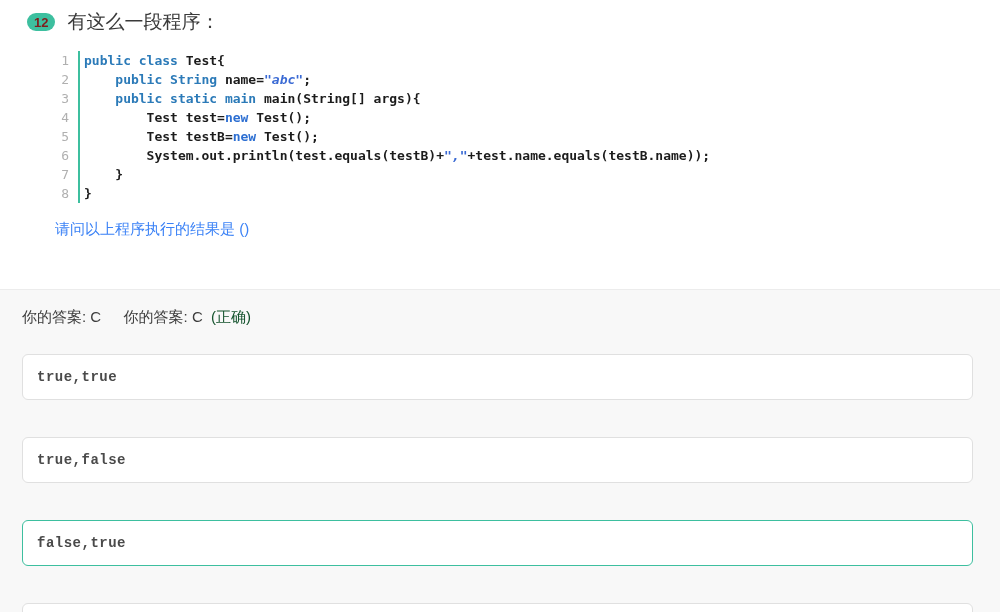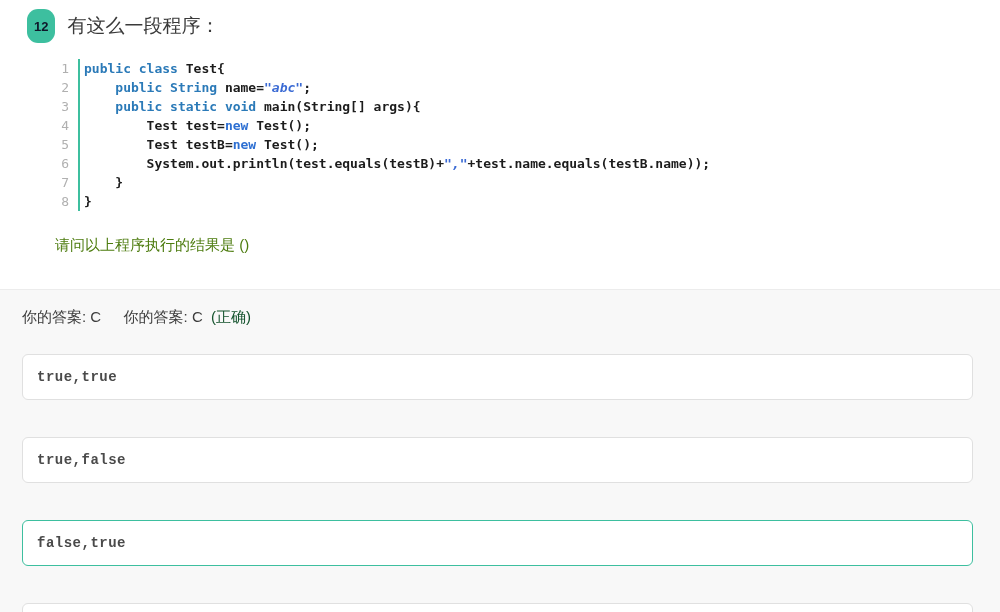--- a/index.html
+++ b/index.html
@@ -4,23 +4,23 @@
 <style>
   * { margin: 0; padding: 0; box-sizing: border-box; }
   html, body { width: 1000px; height: 612px; background: #ffffff; overflow: hidden; }
   body { font-family: "Liberation Sans", sans-serif; color: #3c3c3c; }
 
   
   .top-section { height: 289px; background: #ffffff; padding-top: 9px; }
 
   .q-header { display: flex; align-items: center; margin-left: 27px; }
   .q-badge {
-    min-width: 26px; height: 34px; padding: 0 7px;
+    min-width: 26px; height: 18px; padding: 0 7px;
     background: #3dbf9f; border-radius: 11px;
-    color: #0f172a; font-size: 13px; font-weight: bold;
+    color: #7f1d1d; font-size: 13px; font-weight: bold;
     display: flex; align-items: center; justify-content: center;
   }
   .q-title { font-size: 19px; color: #3a3a3a; margin-left: 12px; }
 
   
   .code-block {
     margin: 16px 0 0 60px;
     font-family: "DejaVu Sans Mono", monospace;
     font-size: 13px; font-weight: 600; line-height: 19px;
     color: #1c1c1c;
@@ -30,21 +30,21 @@
     width: 20px; flex: 0 0 20px; text-align: right; padding-right: 9px;
     color: #b0b0b0; font-weight: 400;
     border-right: 2px solid #3dbf9f;
   }
   .code-text { padding-left: 4px; }
   .tok-k { color: #2b7ab8; }
   .tok-n { color: #2d6fd2; }
   .tok-s { color: #3a6ad4; font-style: italic; }
   .tok-p { color: #1c1c1c; }
 
-  .q-prompt { margin: 25px 0 0 55px; font-size: 15px; color: #4d7c0f; }
+  .q-prompt { margin: 17px 0 0 55px; font-size: 15px; color: #3b82f6; }
 
   
   .bottom-section {
     height: 323px; background: #f8f8f8; border-top: 1px solid #ececec;
     padding: 18px 0 0 0;
   }
   .result-line { margin-left: 22px; font-size: 15px; color: #3d3d3d; }
   .result-line .gap { display: inline-block; width: 14px; }
   .verdict { color: #14532d; margin-left: 4px; }
 
@@ -65,21 +65,21 @@
 
 <div class="top-section">
   <div class="q-header">
     <span class="q-badge">12</span>
     <span class="q-title">有这么一段程序：</span>
   </div>
 
   <div class="code-block" id="code-block">
       <div class="code-line"><span class="ln">1</span><span class="code-text"><span class="tok-k">public class</span><span class="tok-p"> Test{</span></span></div>
       <div class="code-line"><span class="ln">2</span><span class="code-text"><span class="tok-p">    </span><span class="tok-k">public String</span><span class="tok-p"> name=</span><span class="tok-s">"abc"</span><span class="tok-p">;</span></span></div>
-      <div class="code-line"><span class="ln">3</span><span class="code-text"><span class="tok-p">    </span><span class="tok-k">public static void</span><span class="tok-p"> main(String[] args){</span></span></div>
+      <div class="code-line"><span class="ln">3</span><span class="code-text"><span class="tok-p">    </span><span class="tok-k">public static main</span><span class="tok-p"> main(String[] args){</span></span></div>
       <div class="code-line"><span class="ln">4</span><span class="code-text"><span class="tok-p">        Test test=</span><span class="tok-n">new</span><span class="tok-p"> Test();</span></span></div>
       <div class="code-line"><span class="ln">5</span><span class="code-text"><span class="tok-p">        Test testB=</span><span class="tok-n">new</span><span class="tok-p"> Test();</span></span></div>
       <div class="code-line"><span class="ln">6</span><span class="code-text"><span class="tok-p">        System.out.println(test.equals(testB)+</span><span class="tok-s">","</span><span class="tok-p">+test.name.equals(testB.name));</span></span></div>
       <div class="code-line"><span class="ln">7</span><span class="code-text"><span class="tok-p">    }</span></span></div>
       <div class="code-line"><span class="ln">8</span><span class="code-text"><span class="tok-p">}</span></span></div>
     </div>
 
   <div class="q-prompt">请问以上程序执行的结果是 ()</div>
 </div>
 

